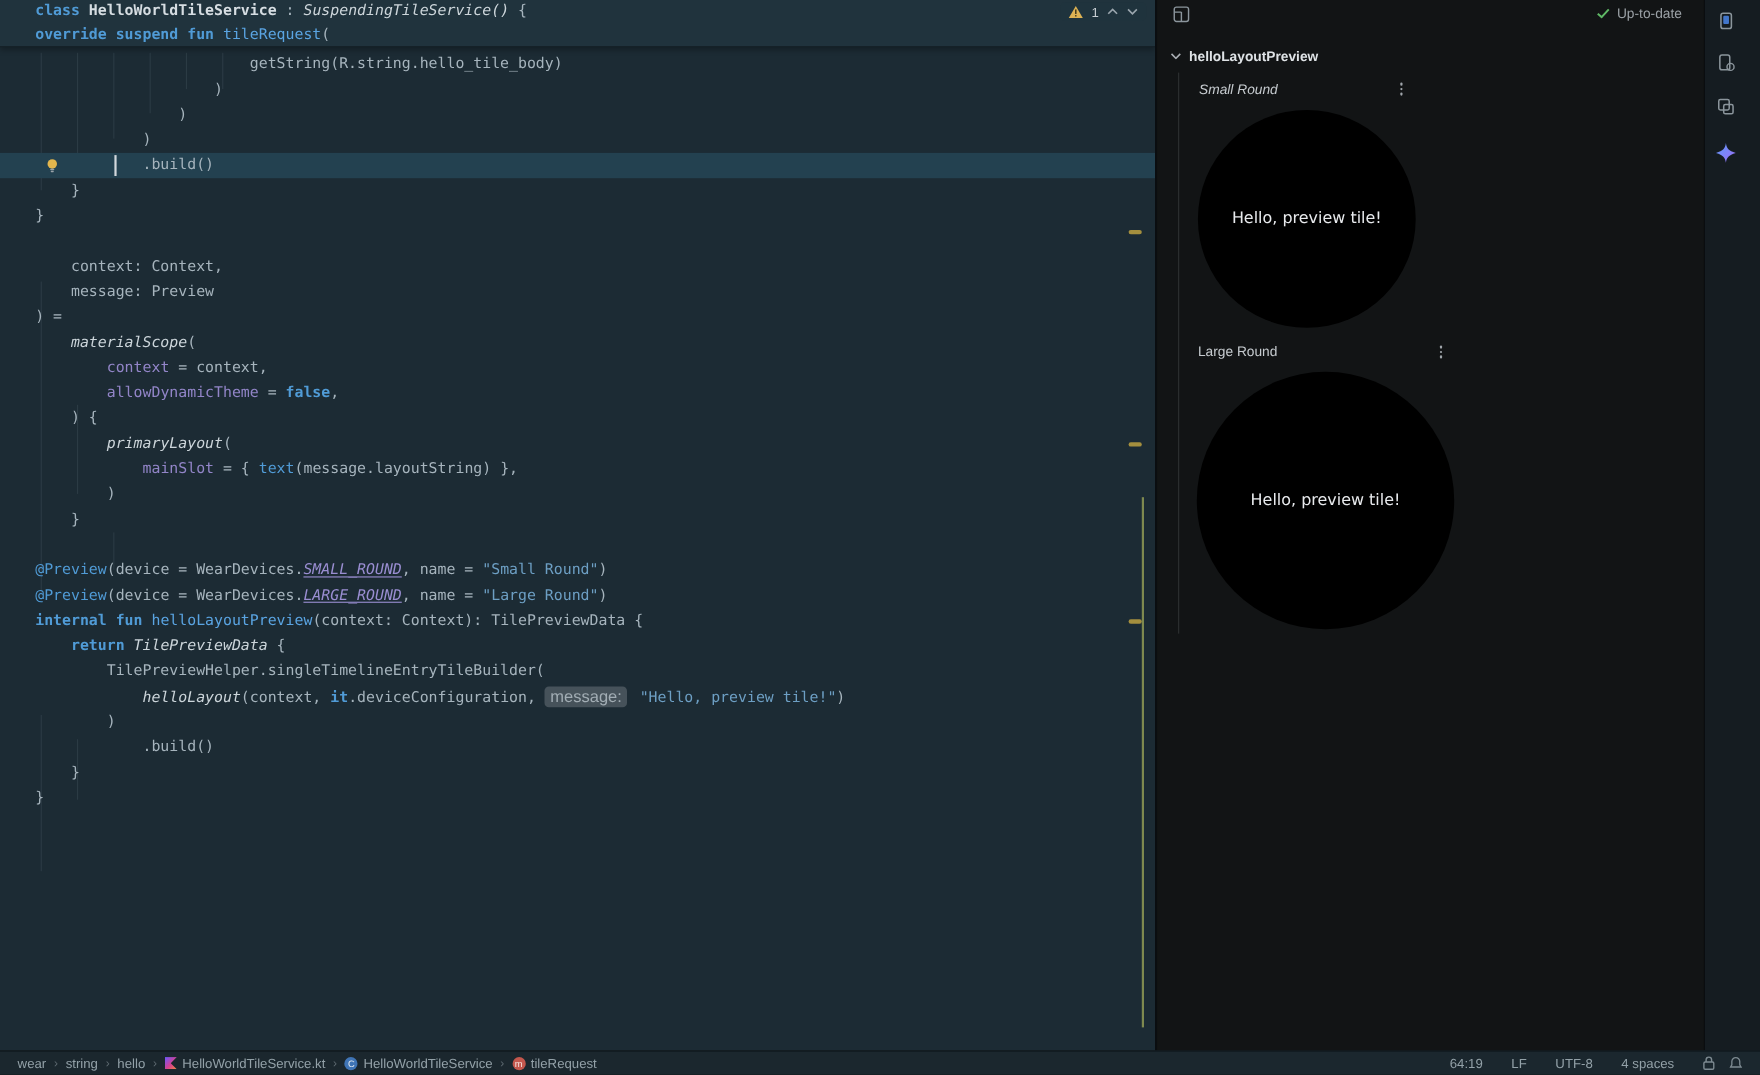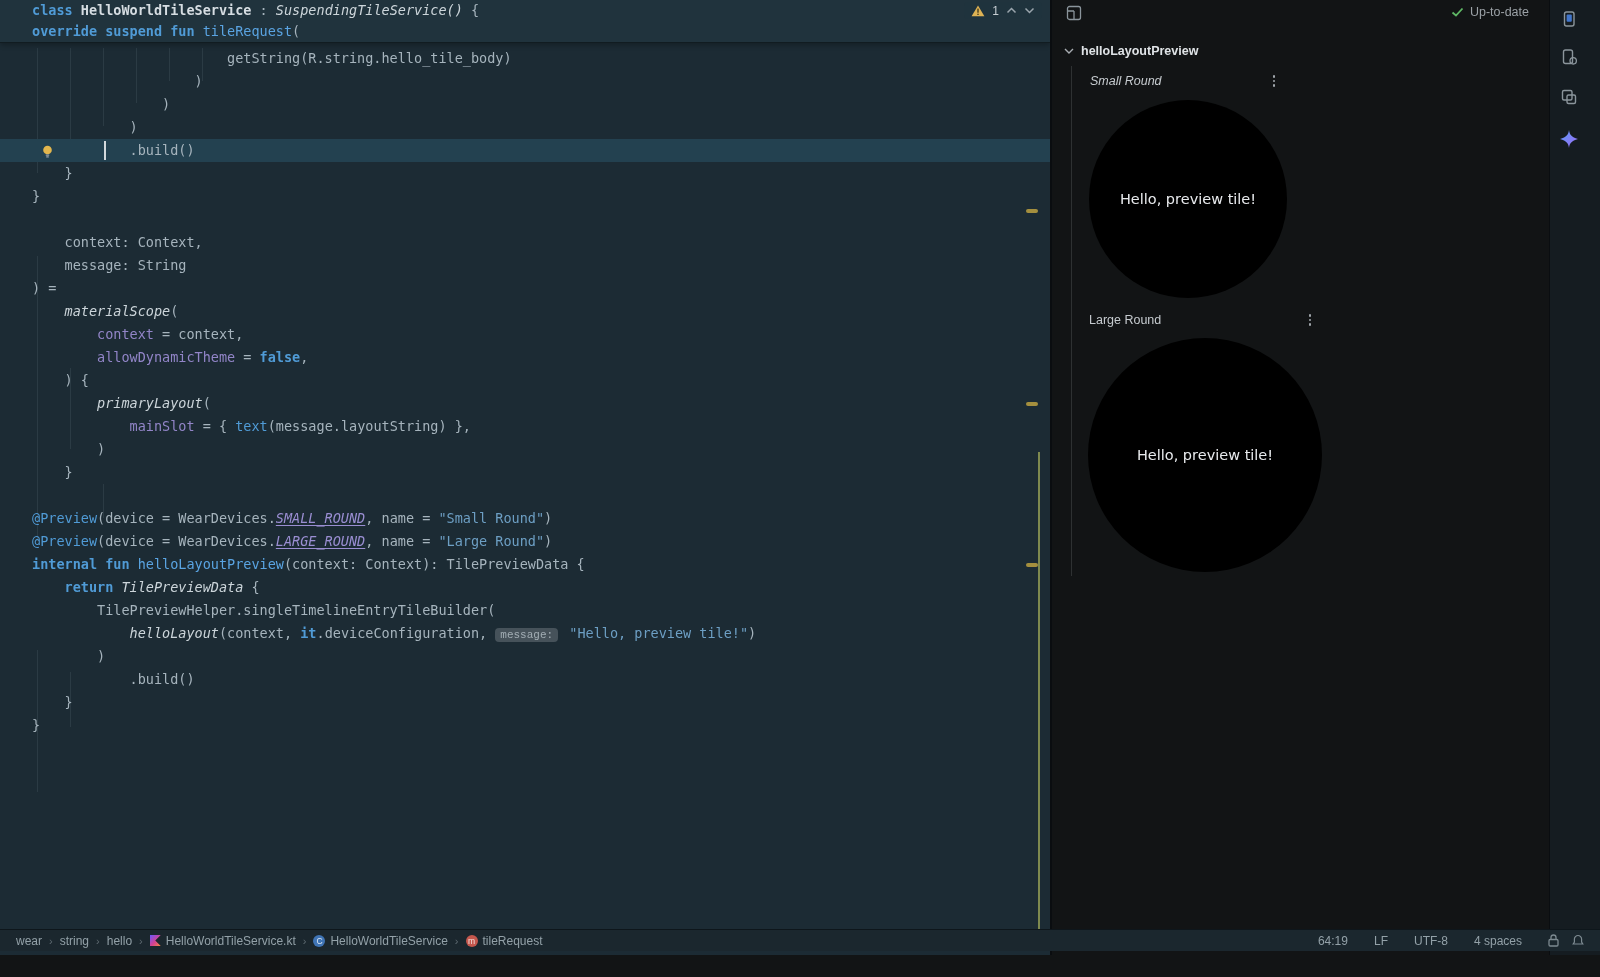--- a/index.html
+++ b/index.html
@@ -33,21 +33,21 @@
   .tok-kw{color:#509bd6;font-weight:600;}
   .tok-fn{color:#5aa4e2;}
   .tok-cls{color:#d6dde2;font-weight:600;}
   .tok-itw{color:#ccd5da;font-style:italic;}
   .tok-itb{color:#509bd6;}
   .tok-str{color:#6d9fc4;}
   .tok-named{color:#9285c8;}
   .tok-const{color:#9a8ed2;font-style:italic;text-decoration:underline;text-underline-offset:2px;}
   .tok-ann{color:#509bd6;}
   .tok-hint{
-    font-family:Liberation Mono, monospace;font-size:11px;font-style:normal;
+    font-family:Liberation Sans, sans-serif;font-size:15px;font-style:normal;
     background:#46525a;color:#a2adb4;border-radius:4px;padding:1px 5px;margin-right:3px;
   }
 
   .bulb{position:absolute;left:41px;top:4px;width:13px;height:14px;}
   .caret{position:absolute;left:104px;top:2px;width:2px;height:19px;background:#d2d8dc;}
 
   .indent-guide{position:absolute;width:1px;background:#9fb2bc;opacity:.12;}
 
   
   .inspections{
@@ -77,21 +77,21 @@
     display:flex;align-items:center;justify-content:center;
     color:#e8eaed;font-size:14.5px;font-family:"DejaVu Sans","Liberation Sans",sans-serif;
   }
 
   
   .tool-stripe{position:absolute;left:1549px;top:0;width:51px;height:955px;background:#151c21;border-left:1px solid #0a0d10;}
   .stripe-btn{position:absolute;left:5px;width:28px;height:28px;display:flex;align-items:center;justify-content:center;border-radius:4px;cursor:pointer;}
 
   
   .status-bar{
-    position:absolute;left:0;top:929px;width:1600px;height:22px;background:#1b272e;border-top:1px solid #0e161b;
+    position:absolute;left:0;top:955px;width:1600px;height:22px;background:#1b272e;border-top:1px solid #0e161b;
     display:flex;align-items:center;justify-content:space-between;box-sizing:border-box;padding:0 16px;
     font-size:12px;color:#93a1a8;z-index:7;
   }
   .crumbs{display:flex;align-items:center;gap:7px;white-space:nowrap;}
   .crumb-sep{color:#5e6a71;font-size:11px;}
   .crumb{display:flex;align-items:center;gap:5px;}
   .kotlin-icon{width:11px;height:11px;background:linear-gradient(135deg,#6b57ff 0%,#d5418f 55%,#f58c3c 100%);
     clip-path:polygon(0 0,100% 0,50% 50%,100% 100%,0 100%);}
   .class-icon{width:12px;height:12px;border-radius:50%;background:#3f74b5;color:#dfe8f0;font-size:8.5px;display:flex;align-items:center;justify-content:center;}
   .method-icon{width:12px;height:12px;border-radius:50%;background:#c4574d;color:#f5e2df;font-size:8.5px;display:flex;align-items:center;justify-content:center;}
@@ -122,21 +122,21 @@
       <div class="code-line"><span class="tok-plain">            )</span></div>
       <div class="code-line caret-line"><span class="tok-plain">            .build()</span><span class="bulb"><svg width="13" height="14" viewBox="0 0 13 14">
             <circle cx="6.5" cy="5" r="4.3" fill="#e3b64d"></circle>
             <rect x="4.6" y="9.4" width="3.8" height="1.4" rx="0.7" fill="#9aa3a9"></rect>
             <rect x="5.1" y="11.3" width="2.8" height="1.2" rx="0.6" fill="#9aa3a9"></rect>
           </svg></span><span class="caret"></span></div>
       <div class="code-line"><span class="tok-plain">    }</span></div>
       <div class="code-line"><span class="tok-plain">}</span></div>
       <div class="code-line"></div>
       <div class="code-line"><span class="tok-plain">    context: Context,</span></div>
-      <div class="code-line"><span class="tok-plain">    message: String</span></div>
+      <div class="code-line"><span class="tok-plain">    message: Preview</span></div>
       <div class="code-line"><span class="tok-plain">) =</span></div>
       <div class="code-line"><span class="tok-plain">    </span><span class="tok-itw">materialScope</span><span class="tok-plain">(</span></div>
       <div class="code-line"><span class="tok-plain">        </span><span class="tok-named">context</span><span class="tok-plain"> = context,</span></div>
       <div class="code-line"><span class="tok-plain">        </span><span class="tok-named">allowDynamicTheme</span><span class="tok-plain"> = </span><span class="tok-kw">false</span><span class="tok-plain">,</span></div>
       <div class="code-line"><span class="tok-plain">    ) {</span></div>
       <div class="code-line"><span class="tok-plain">        </span><span class="tok-itw">primaryLayout</span><span class="tok-plain">(</span></div>
       <div class="code-line"><span class="tok-plain">            </span><span class="tok-named">mainSlot</span><span class="tok-plain"> = { </span><span class="tok-itb">text</span><span class="tok-plain">(message.layoutString) },</span></div>
       <div class="code-line"><span class="tok-plain">        )</span></div>
       <div class="code-line"><span class="tok-plain">    }</span></div>
       <div class="code-line"></div>

